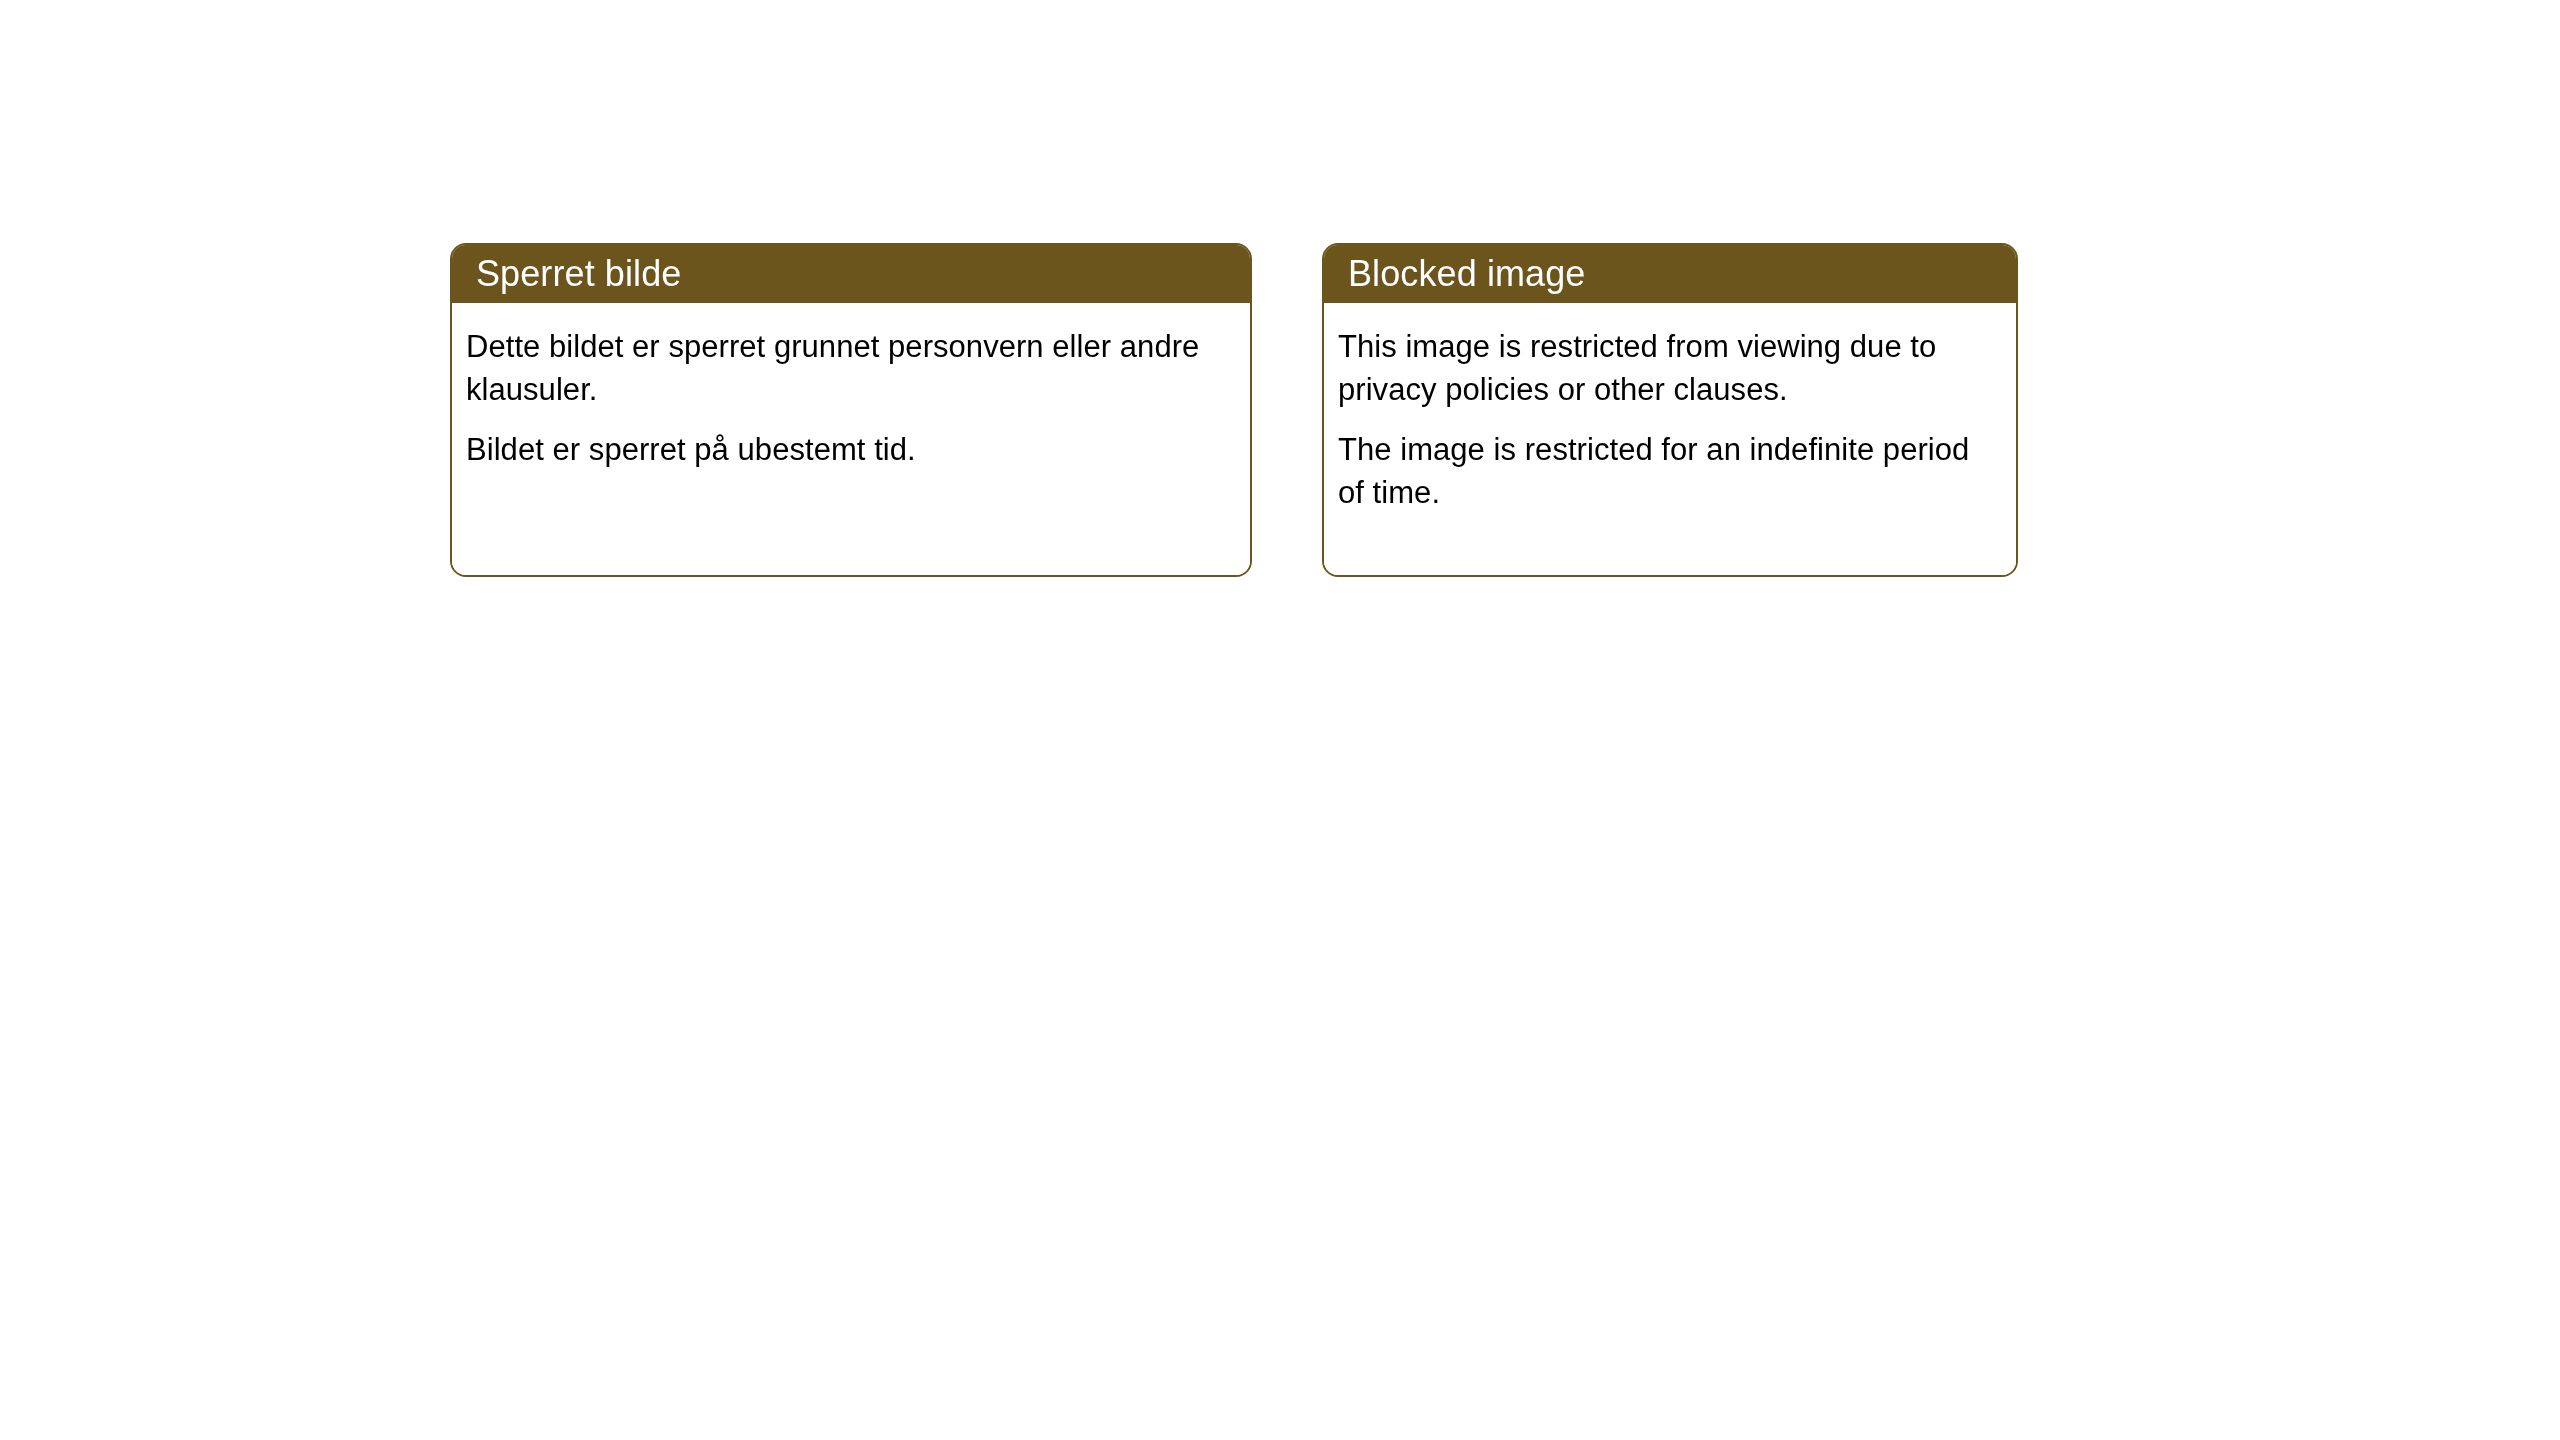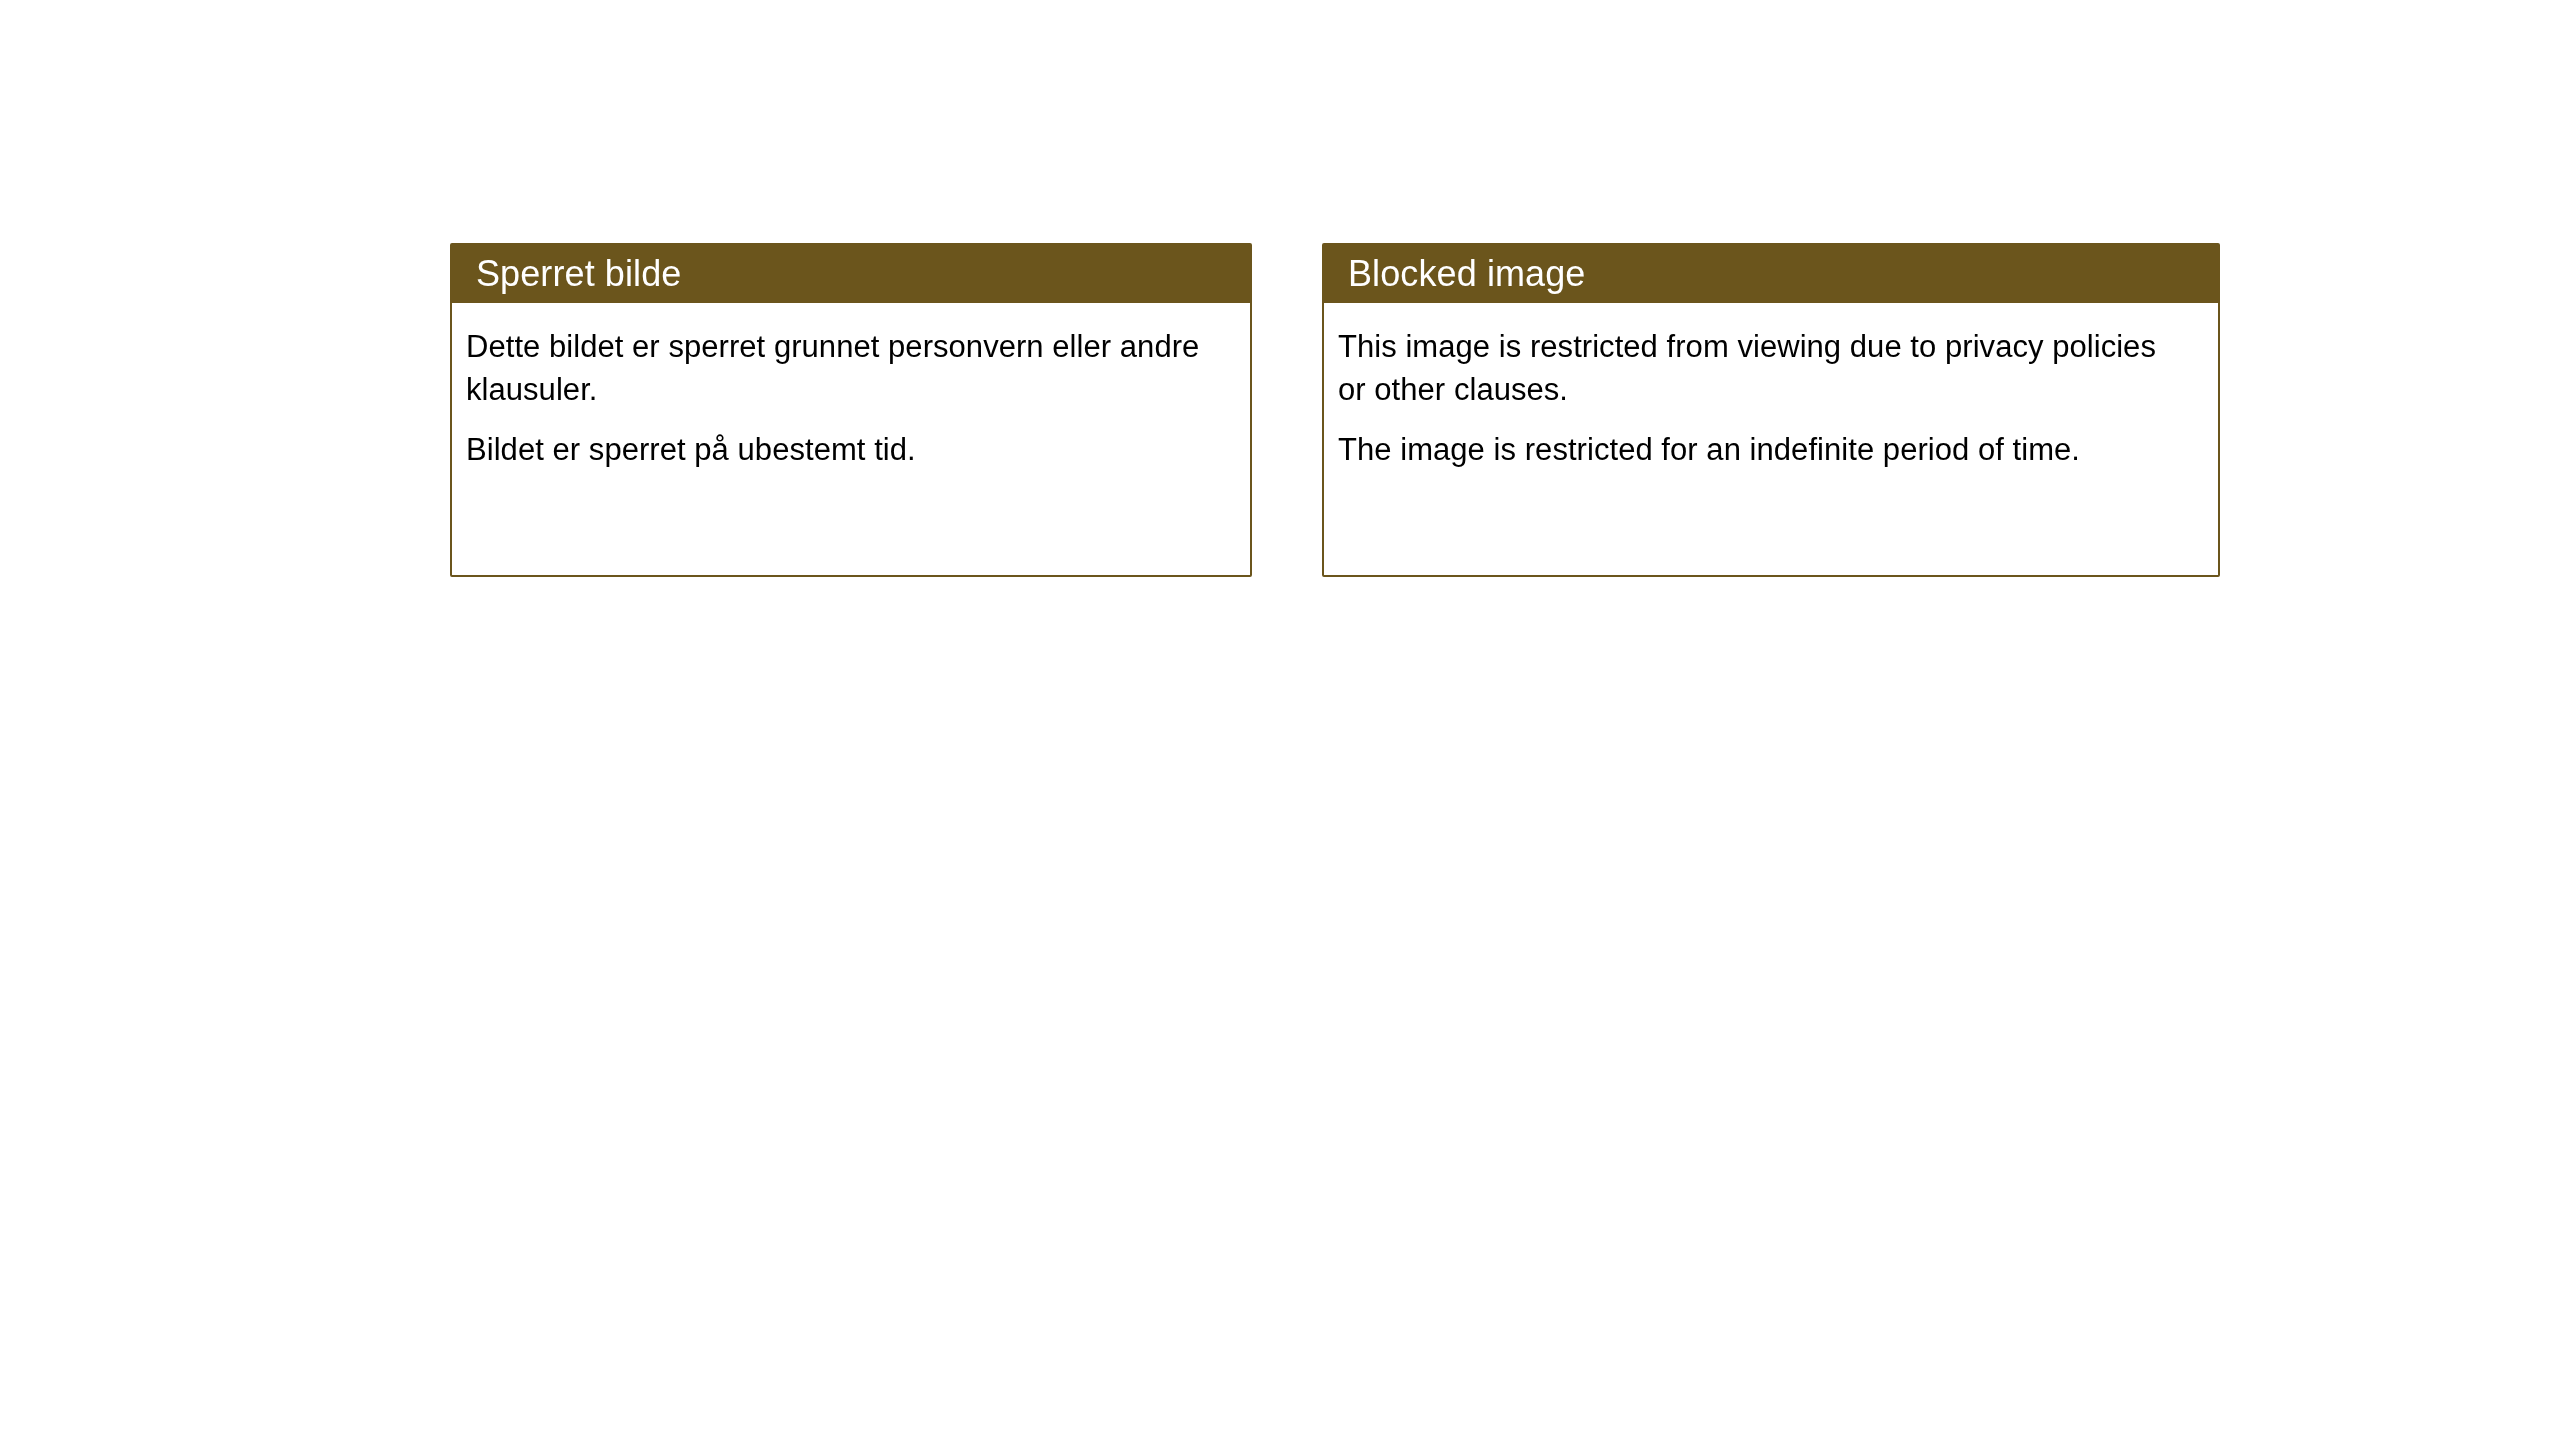--- a/index.html
+++ b/index.html
@@ -21,35 +21,35 @@
     inset: 0;
     background: #ffffff;
   }
 
   .card {
     position: absolute;
     top: 243px;
     box-sizing: border-box;
     background: #ffffff;
     border: 2px solid #6B551C;
-    border-radius: 2px;
+    border-radius: 16px;
     overflow: hidden;
     display: flex;
     flex-direction: column;
   }
 
   .card-no {
     left: 450px;
     width: 802px;
     height: 334px;
   }
 
   .card-en {
     left: 1322px;
-    width: 898px;
+    width: 696px;
     height: 334px;
   }
 
   .card-header {
     background: #6B551C;
     height: 58px;
     flex: 0 0 58px;
     display: flex;
     align-items: center;
     padding: 0 0 0 24px;

